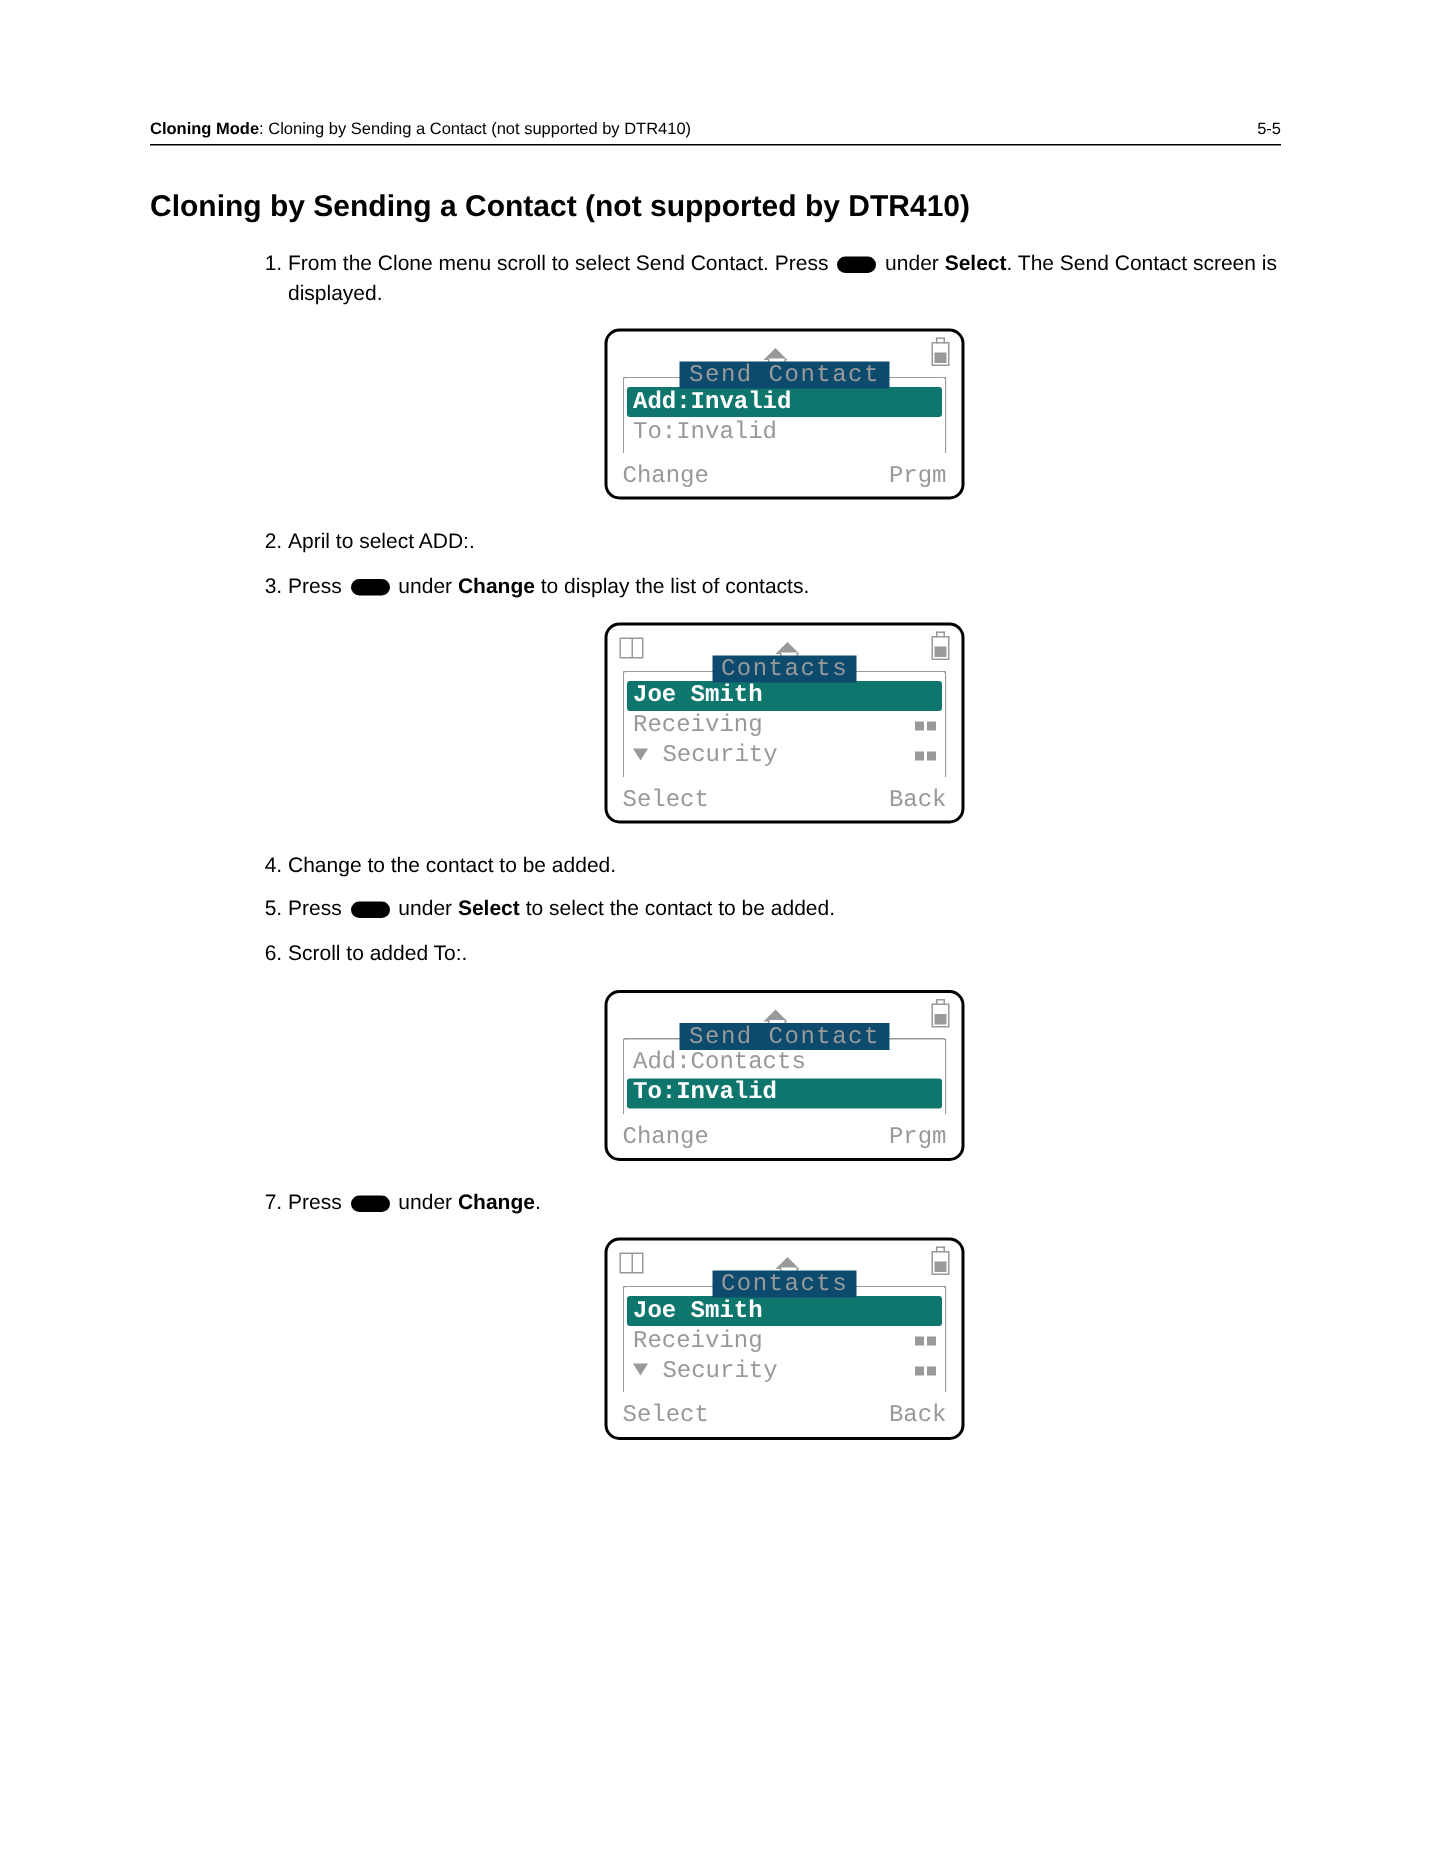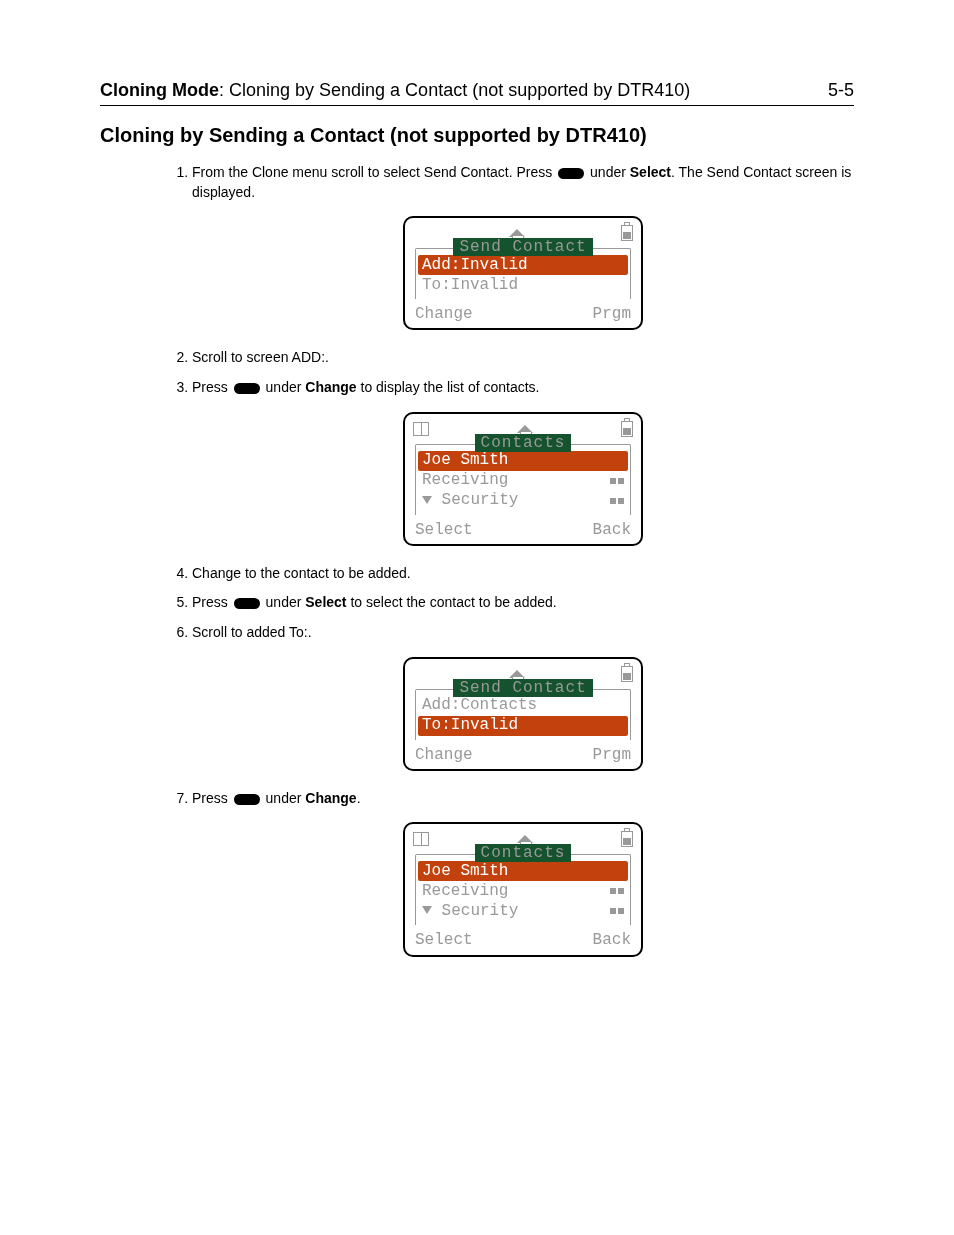--- a/index.html
+++ b/index.html
@@ -13,24 +13,24 @@
   .page {
     width: 954px;
     height: 1235px;
     box-sizing: border-box;
     padding: 80px 100px 40px 100px;
     position: relative;
   }
   .header-row {
     display: flex;
     justify-content: space-between;
-    font-size: 18px;
+    font-size: 11px;
     border-bottom: 1px solid #000;
     padding-bottom: 4px;
-    margin-bottom: 18px;
+    margin-bottom: 30px;
   }
   .header-left b { font-weight: bold; }
   h2.section-title {
     font-size: 20px;
     font-weight: bold;
     margin: 0 0 16px 0;
   }
   ol.steps {
     margin: 0 0 0 92px;
     padding: 0;
@@ -127,34 +127,35 @@
     margin: 6px 2px 0 2px;
     padding: 4px 0 2px 0;
   }
   .fieldset-title {
     position: absolute;
     top: -11px;
     left: 0; right: 0;
     text-align: center;
     letter-spacing: 1px;
   }
-  .fieldset-title span { background:#14532d; padding:0 6px; }
+  .fieldset-title span { background:#0c4a6e; padding:0 6px; }
   .row {
     display: flex;
     justify-content: space-between;
     align-items: center;
     padding: 0 6px;
     height: 20px;
   }
   .row.sel {
-    background: #c2410c;
+    background: #0f766e;
     color: #fff;
     margin: 0 2px;
     border-radius: 2px;
     padding: 0 4px;
+    font-weight: bold;
   }
   .list-body { padding: 2px 0; }
   .softkeys {
     display: flex;
     justify-content: space-between;
     padding: 4px 2px 0 2px;
     margin-top: 2px;
   }
   .footer-row {
     position: absolute;
@@ -204,21 +205,21 @@
             </div>
           </div>
           <div class="softkeys">
             <span>Change</span>
             <span>Prgm</span>
           </div>
         </div>
       </div>
     </li>
 
-    <li>Scroll to screen ADD:.</li>
+    <li>April to select ADD:.</li>
 
     <li>
       <span>Press </span><span class="btn-pill"></span><span> under </span><b>Change</b><span> to display the list of contacts.</span>
 
       <div class="screen-wrap">
         <div class="screen">
           <div class="screen-top">
             <span class="ic ic-book"></span>
             <span class="ic ic-home"></span>
             <span class="ic ic-batt"></span>

